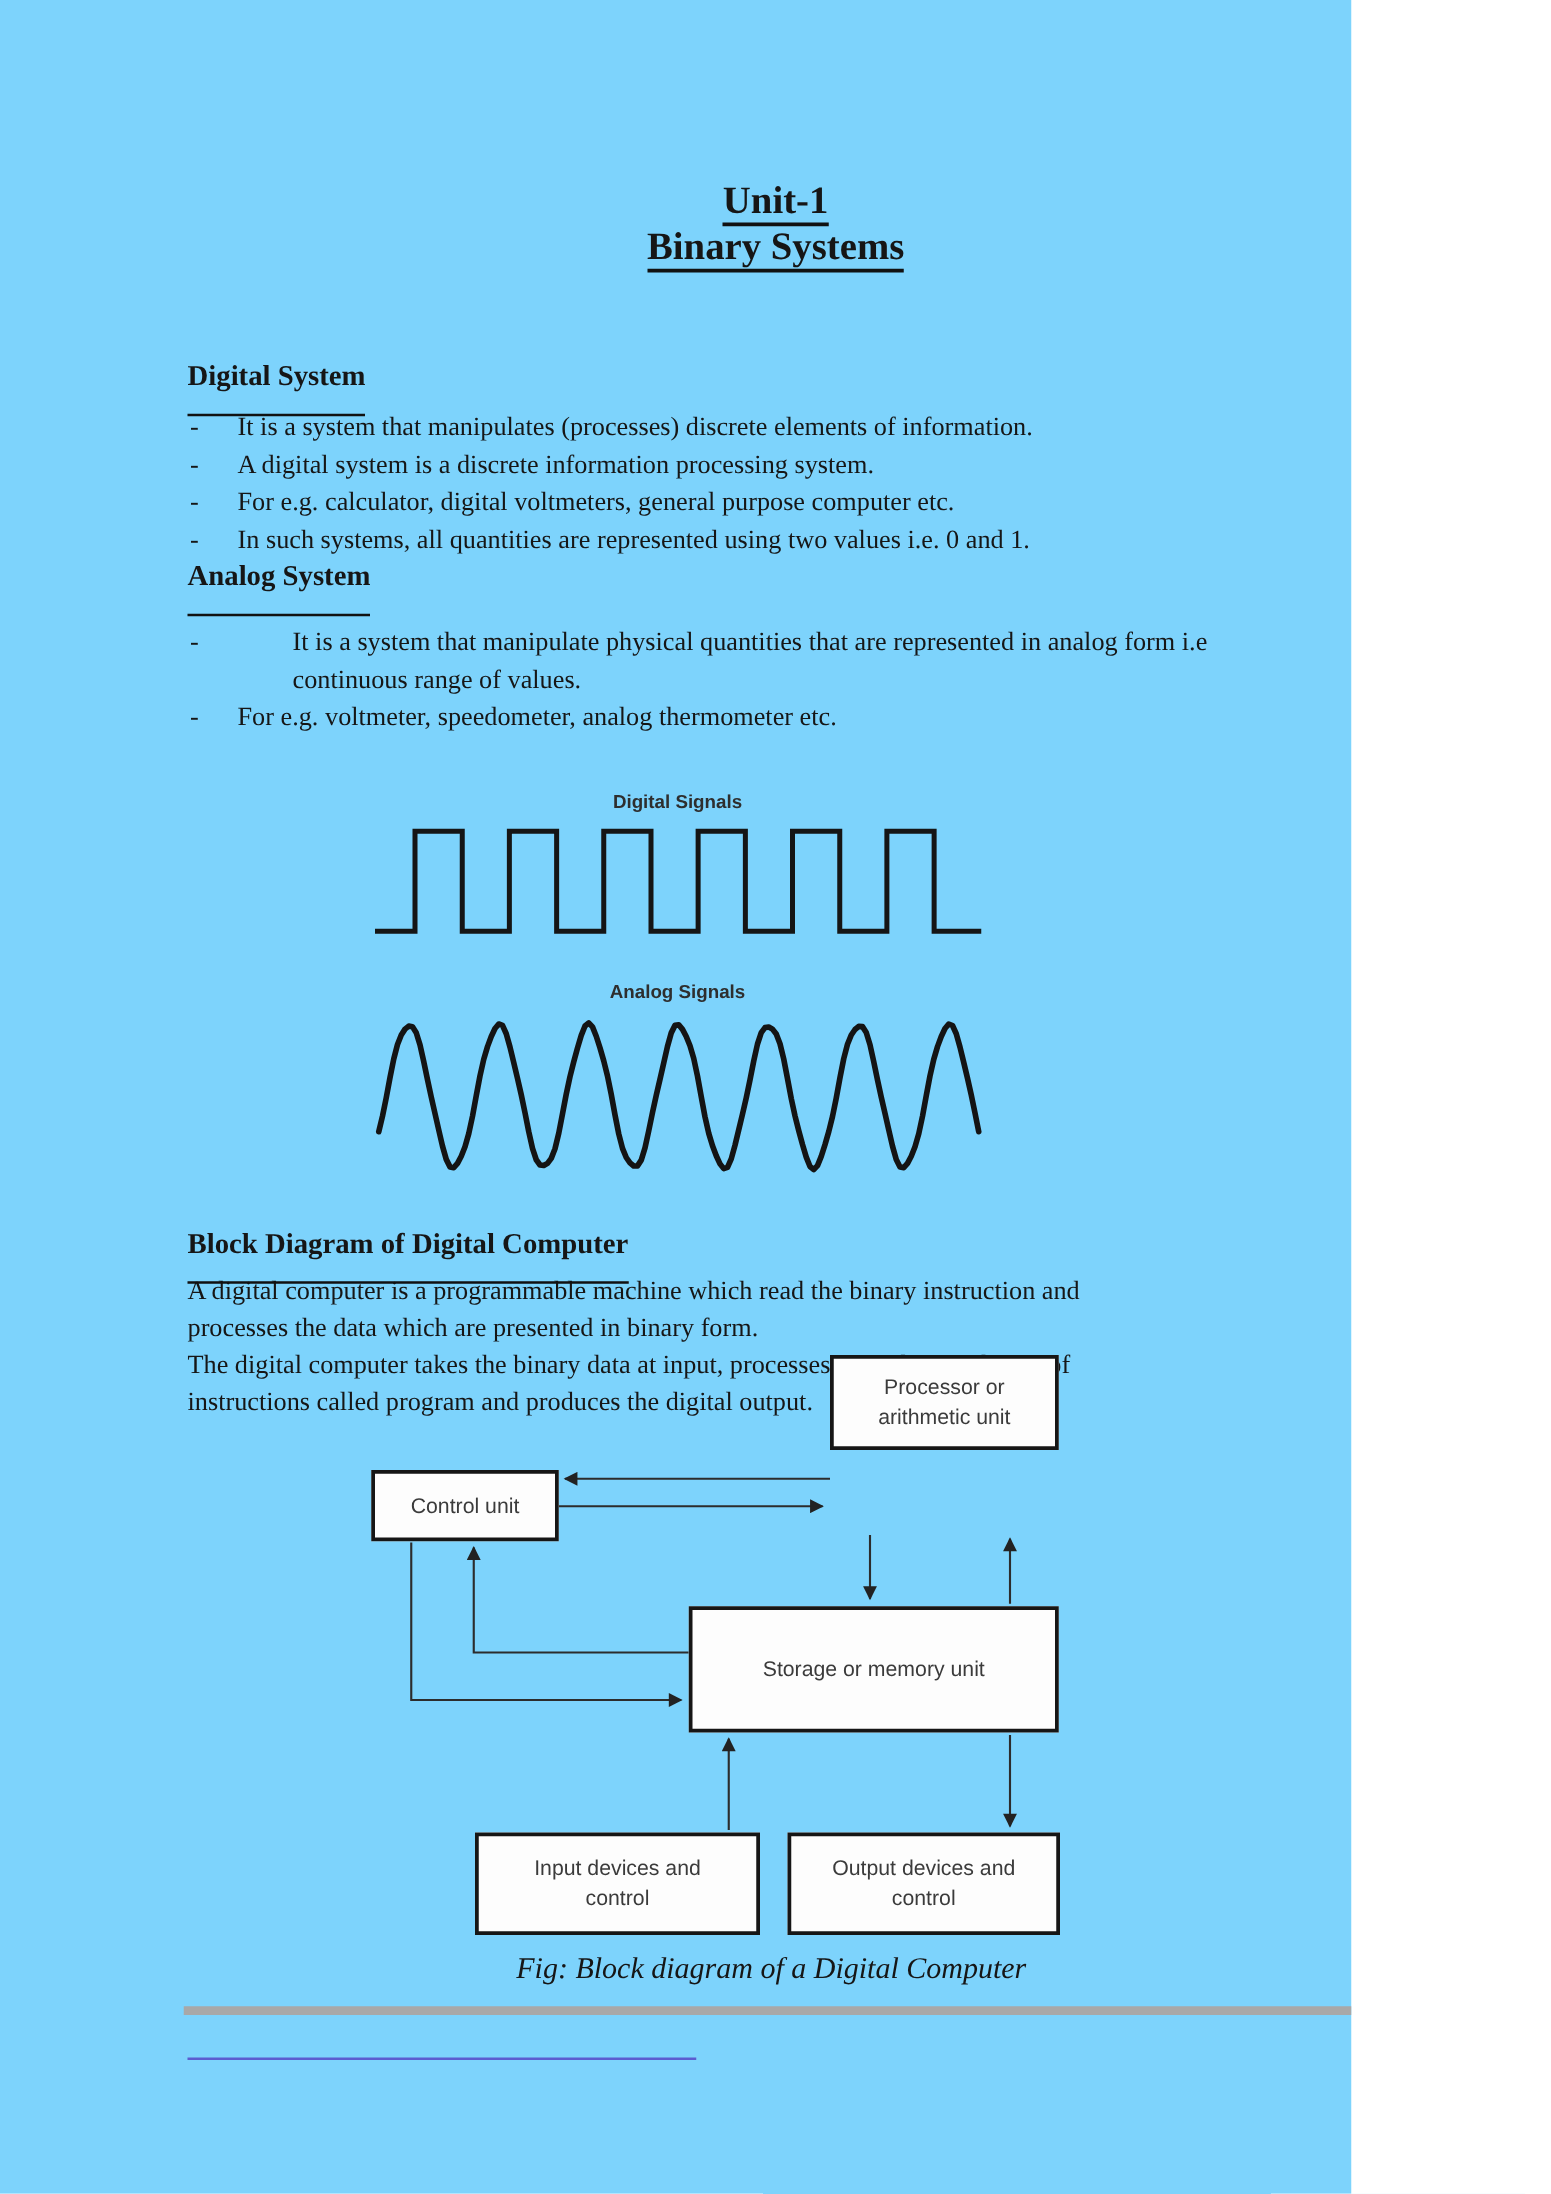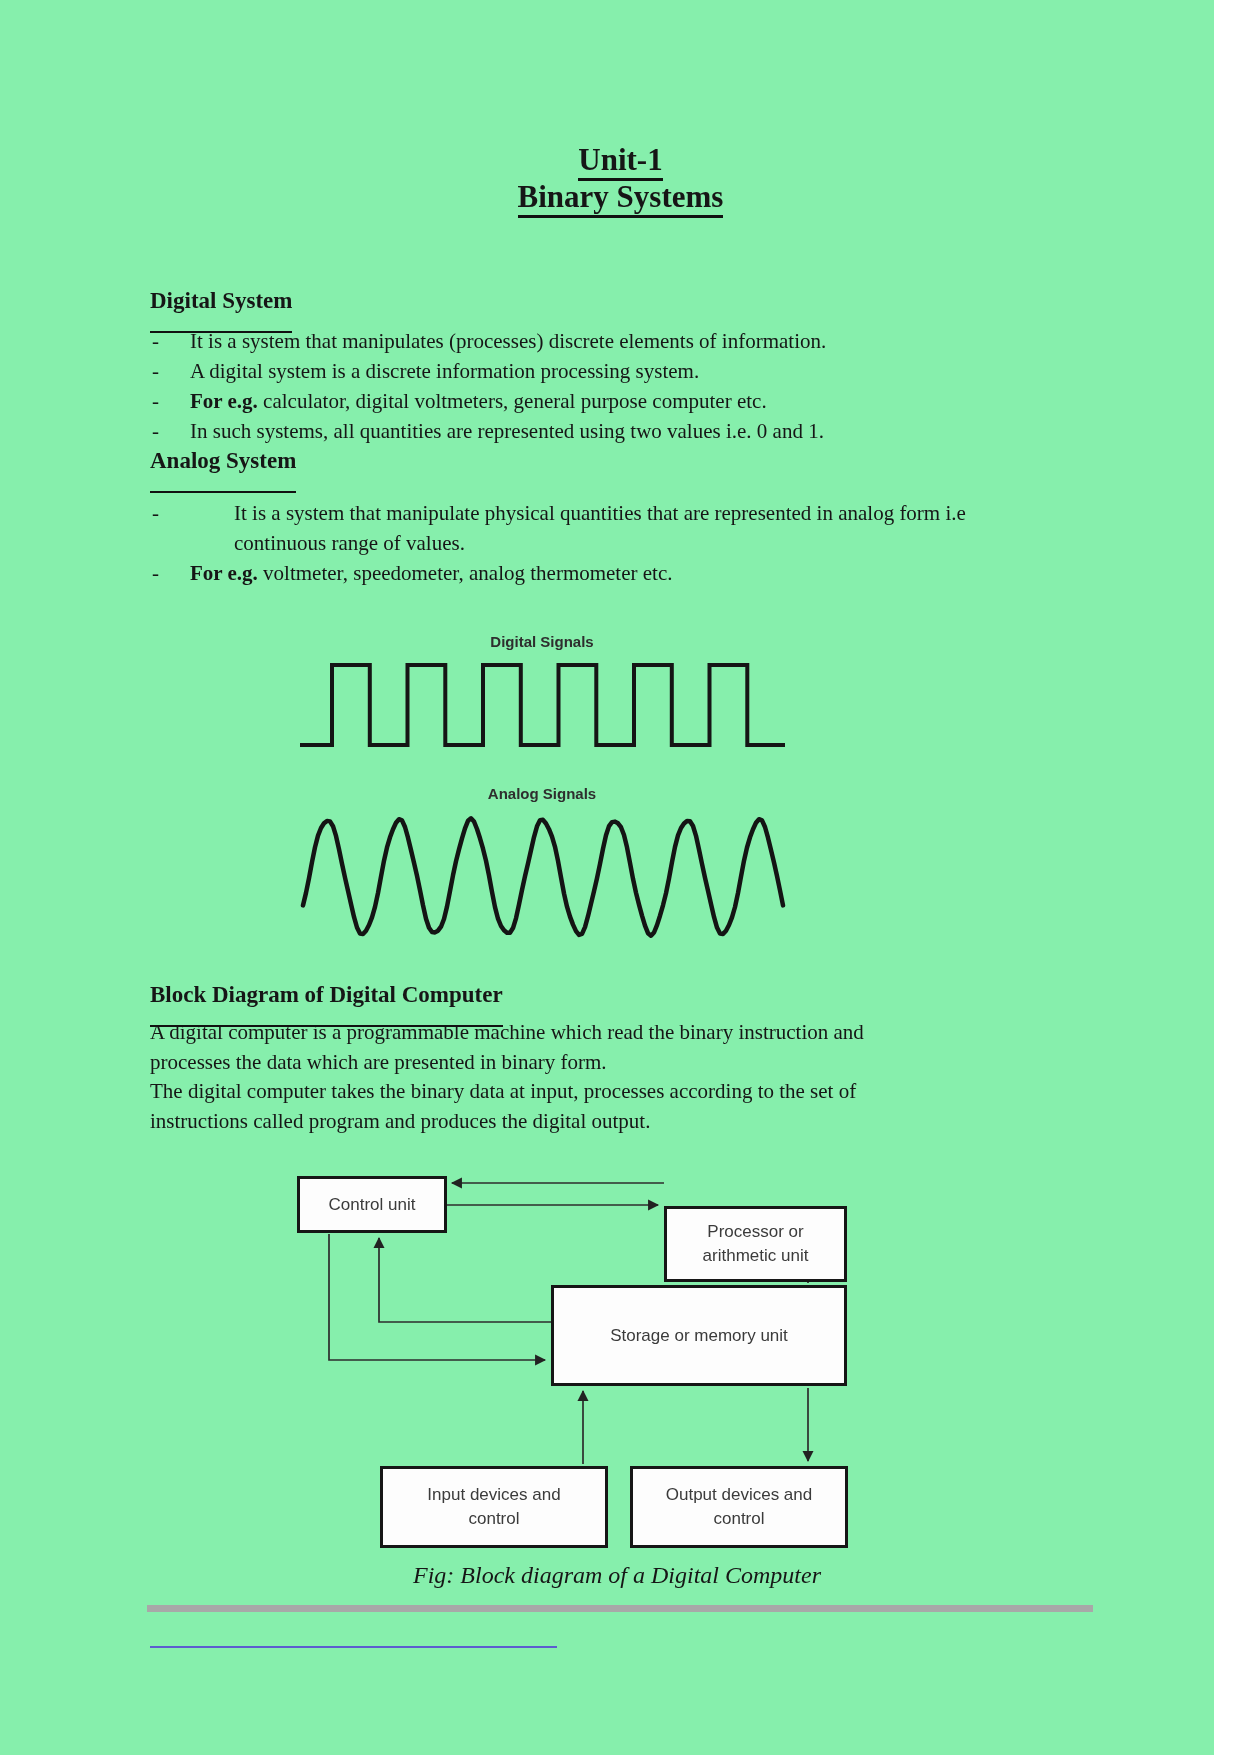--- a/index.html
+++ b/index.html
@@ -1,27 +1,27 @@
 <!DOCTYPE html>
 <html><head>
 <meta charset="utf-8">
 <style>
   html,body{margin:0;padding:0;background:#ffffff;}
-  .page{position:relative;width:1214px;height:1755px;background:#86efac;overflow:hidden;
+  .page{position:relative;width:1081px;height:1755px;background:#7dd3fc;overflow:hidden;
         font-family:"Liberation Serif","DejaVu Serif",serif;color:#161616;}
   .art{position:absolute;left:0;top:0;pointer-events:none;}
   .abs{position:absolute;}
   .center-title{left:0;width:1241px;text-align:center;font-weight:bold;font-size:31px;line-height:37px;}
   .center-title .u{border-bottom:3px solid #111;padding-bottom:1px;}
   .heading{left:150px;font-weight:bold;font-size:23px;}
   .heading .u{border-bottom:2px solid #111;padding-bottom:18px;}
   .bullet{left:152px;display:flex;font-size:21px;line-height:30px;width:960px;}
   .bullet .dash{width:38px;flex:0 0 38px;}
   .bullet .btext{flex:1;}
-  .b{font-weight:bold;margin-top:38px;}
+  .b{font-weight:normal;margin-top:38px;}
   .pre{white-space:pre-line;margin-left:44px;}
   .para{left:150px;width:880px;font-size:21px;line-height:29.5px;white-space:pre-line;}
   .siglabel{left:0;width:1084px;text-align:center;font-family:"Liberation Sans","DejaVu Sans",sans-serif;
             font-weight:bold;font-size:15px;color:#2e2e2e;}
   .dbox{position:absolute;background:#fdfdfd;border:3px solid #161616;display:flex;align-items:center;
         justify-content:center;text-align:center;font-family:"Liberation Sans","DejaVu Sans",sans-serif;
         font-size:17px;color:#3b3b3b;line-height:24px;white-space:pre-line;box-sizing:border-box;}
   .caption{left:0;width:1234px;text-align:center;font-weight:normal;font-style:italic;font-size:24px;}
   .grayline{left:147px;top:1605px;width:946px;height:7px;}
   .blueline{left:150px;top:1646px;width:407px;height:2px;}
@@ -100,21 +100,21 @@
   <div class="abs para" style="top:1018px">A digital computer is a programmable machine which read the binary instruction and
 processes the data which are presented in binary form.
 The digital computer takes the binary data at input, processes according to the set of
 instructions called program and produces the digital output.</div>
 
   <div class="abs heading" style="top:982px">
     <span class="u">Block Diagram of Digital Computer</span>
   </div>
 
   <div class="dbox" style="left:297px;top:1176px;width:150px;height:57px">Control unit</div>
-  <div class="dbox" style="left:664px;top:1206px;width:183px;height:76px">Processor or
+  <div class="dbox" style="left:664px;top:1084px;width:183px;height:76px">Processor or
 arithmetic unit</div>
   <div class="dbox" style="left:551px;top:1285px;width:296px;height:101px">Storage or memory unit</div>
   <div class="dbox" style="left:380px;top:1466px;width:228px;height:82px">Input devices and
 control</div>
   <div class="dbox" style="left:630px;top:1466px;width:218px;height:82px">Output devices and
 control</div>
 
   <div class="abs caption" style="top:1562px">Fig: Block diagram of a Digital Computer</div>
 
   <div class="abs grayline" style="background: rgb(168, 168, 168);"></div>

